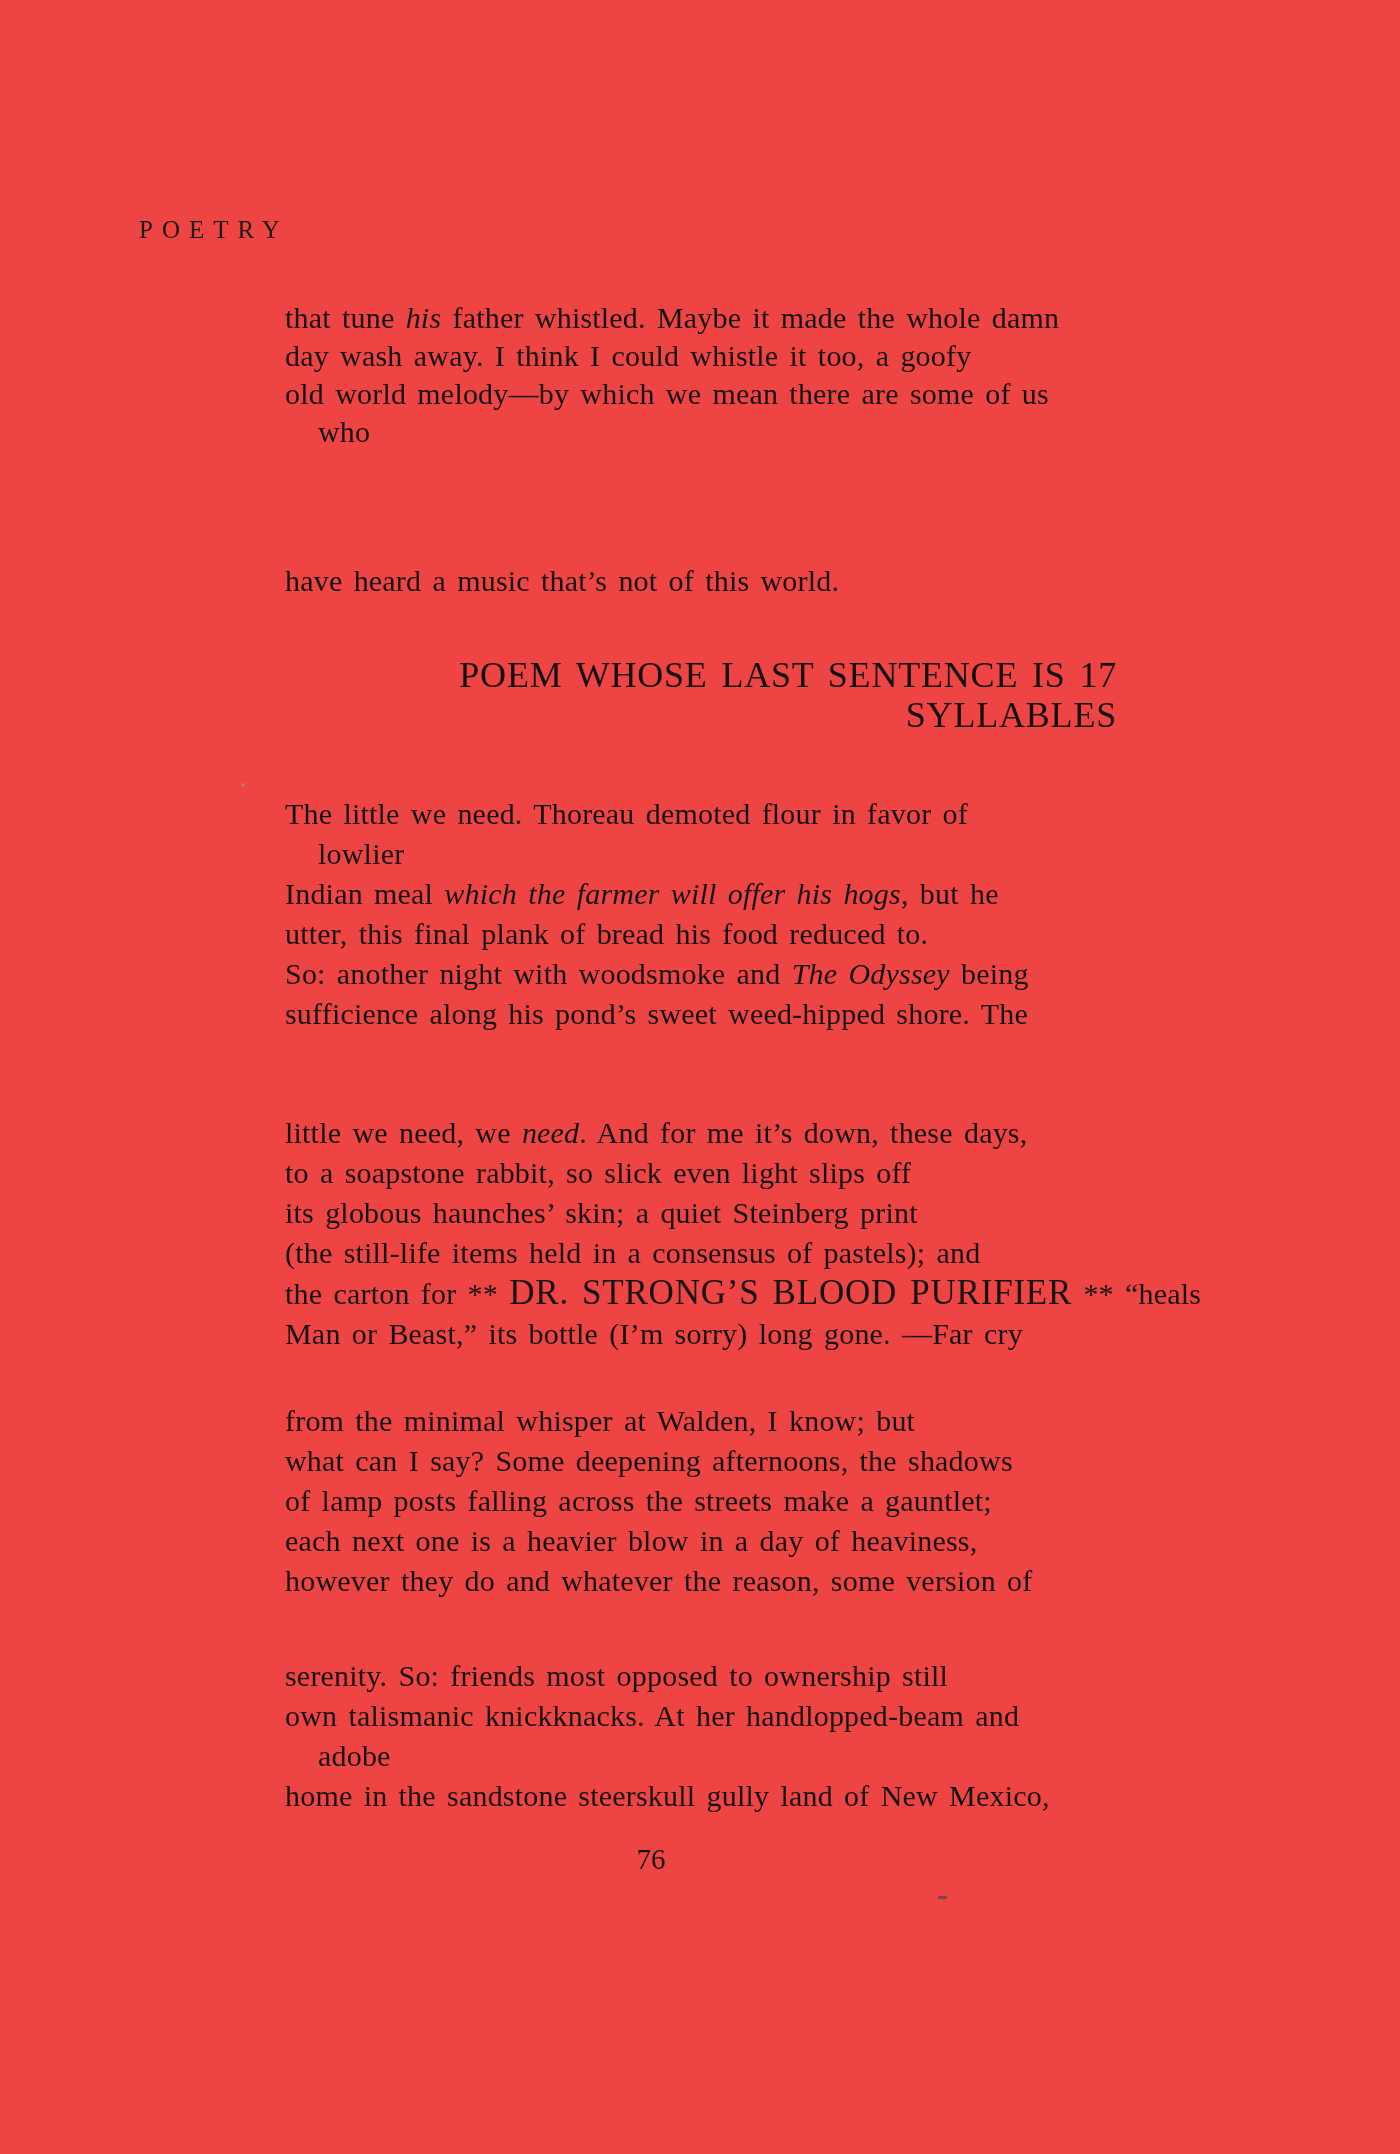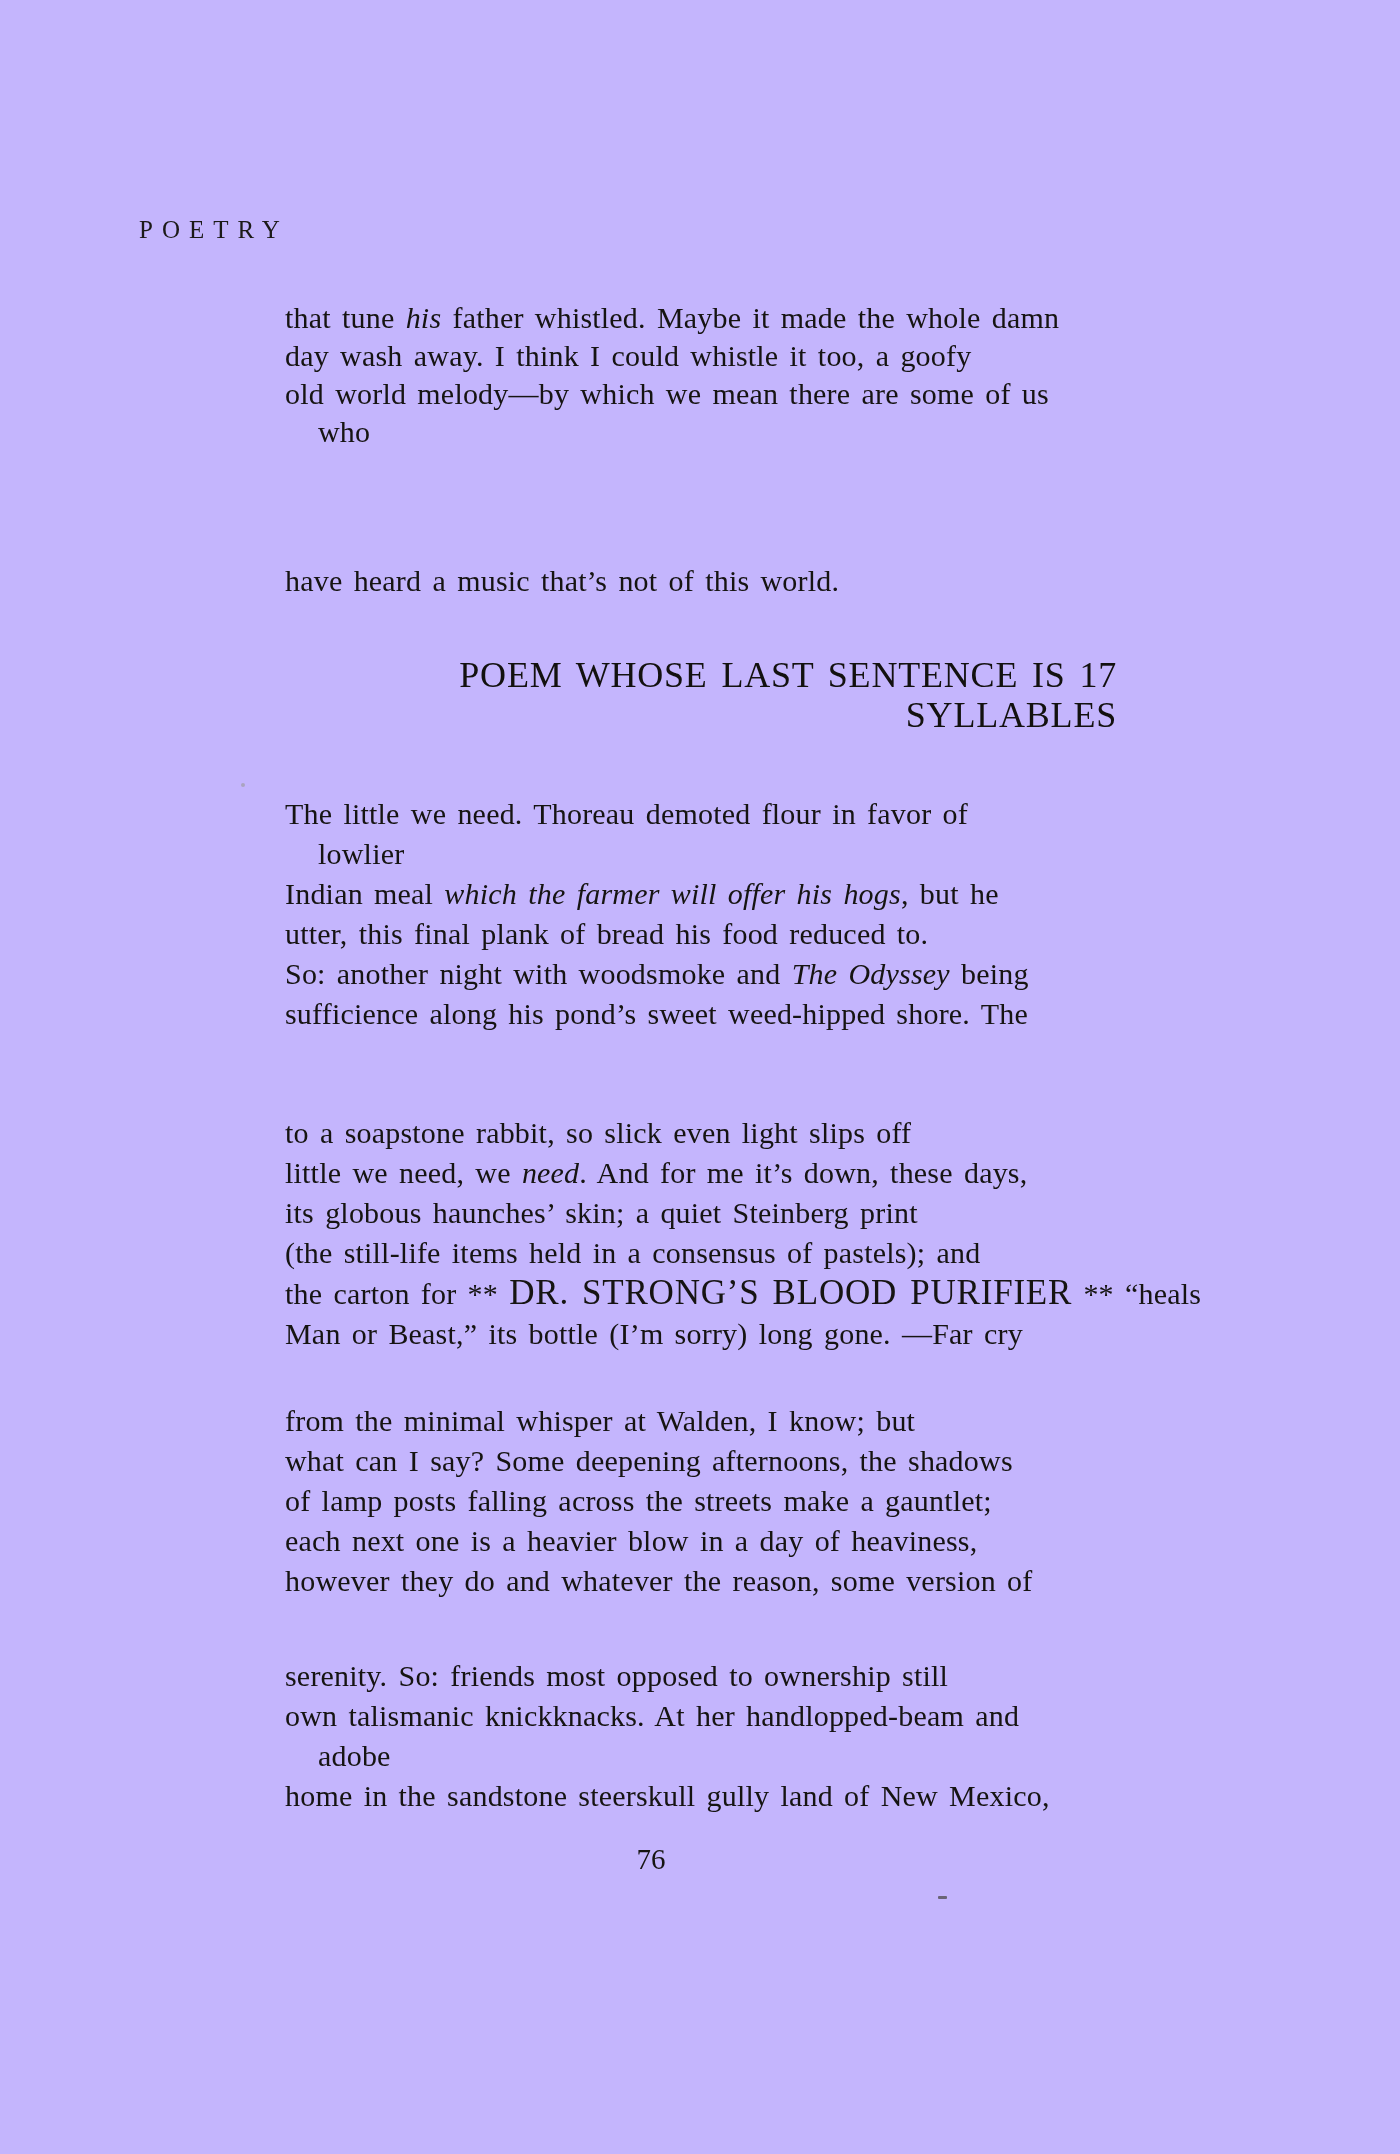--- a/index.html
+++ b/index.html
@@ -3,21 +3,21 @@
 <meta charset="utf-8">
 <style>
   html,body{margin:0;padding:0;}
   body{
     width:1400px;height:2154px;
     background:#e9e9e6;
     font-family:"Liberation Serif","DejaVu Serif",serif;
   }
   .page{
     position:absolute;left:0;top:0;width:1400px;height:2154px;
-    background:#c4b5fd;color:#161412;overflow:hidden;
+    background:#ef4444;color:#161412;overflow:hidden;
   }
   .running-head{
     position:absolute;left:139px;top:216px;
     font-size:25px;letter-spacing:9px;color:#1c1a18;
   }
   .stanza{
     position:absolute;left:285px;width:860px;
     font-size:30px;letter-spacing:.2px;word-spacing:3.5px;
   }
   .excerpt{line-height:38px;}
@@ -69,22 +69,22 @@
   <div class="stanza poemtext" style="top:794px;">
       <div class="pline"><span>The little we need. Thoreau demoted flour in favor of</span></div>
       <div class="pline indent"><span>lowlier</span></div>
       <div class="pline"><span>Indian meal </span><span class="it">which the farmer will offer his hogs</span><span>, but he</span></div>
       <div class="pline"><span>utter, this final plank of bread his food reduced to.</span></div>
       <div class="pline"><span>So: another night with woodsmoke and </span><span class="it">The Odyssey</span><span> being</span></div>
       <div class="pline"><span>sufficience along his pond’s sweet weed-hipped shore. The</span></div>
     </div>
 
   <div class="stanza poemtext" style="top:1113px;">
+      <div class="pline"><span>little we need, we </span><span class="it">need</span><span>. And for me it’s down, these days,</span></div>
       <div class="pline"><span>to a soapstone rabbit, so slick even light slips off</span></div>
-      <div class="pline"><span>little we need, we </span><span class="it">need</span><span>. And for me it’s down, these days,</span></div>
       <div class="pline"><span>its globous haunches’ skin; a quiet Steinberg print</span></div>
       <div class="pline"><span>(the still-life items held in a consensus of pastels); and</span></div>
       <div class="pline"><span>the carton for ** </span><span class="smallcaps">DR. STRONG’S BLOOD PURIFIER</span><span> ** “heals</span></div>
       <div class="pline"><span>Man or Beast,” its bottle (I’m sorry) long gone. —Far cry</span></div>
     </div>
 
   <div class="stanza poemtext" style="top:1383px;margin-top:18px;">
       <div class="pline"><span>from the minimal whisper at Walden, I know; but</span></div>
       <div class="pline"><span>what can I say? Some deepening afternoons, the shadows</span></div>
       <div class="pline"><span>of lamp posts falling across the streets make a gauntlet;</span></div>

